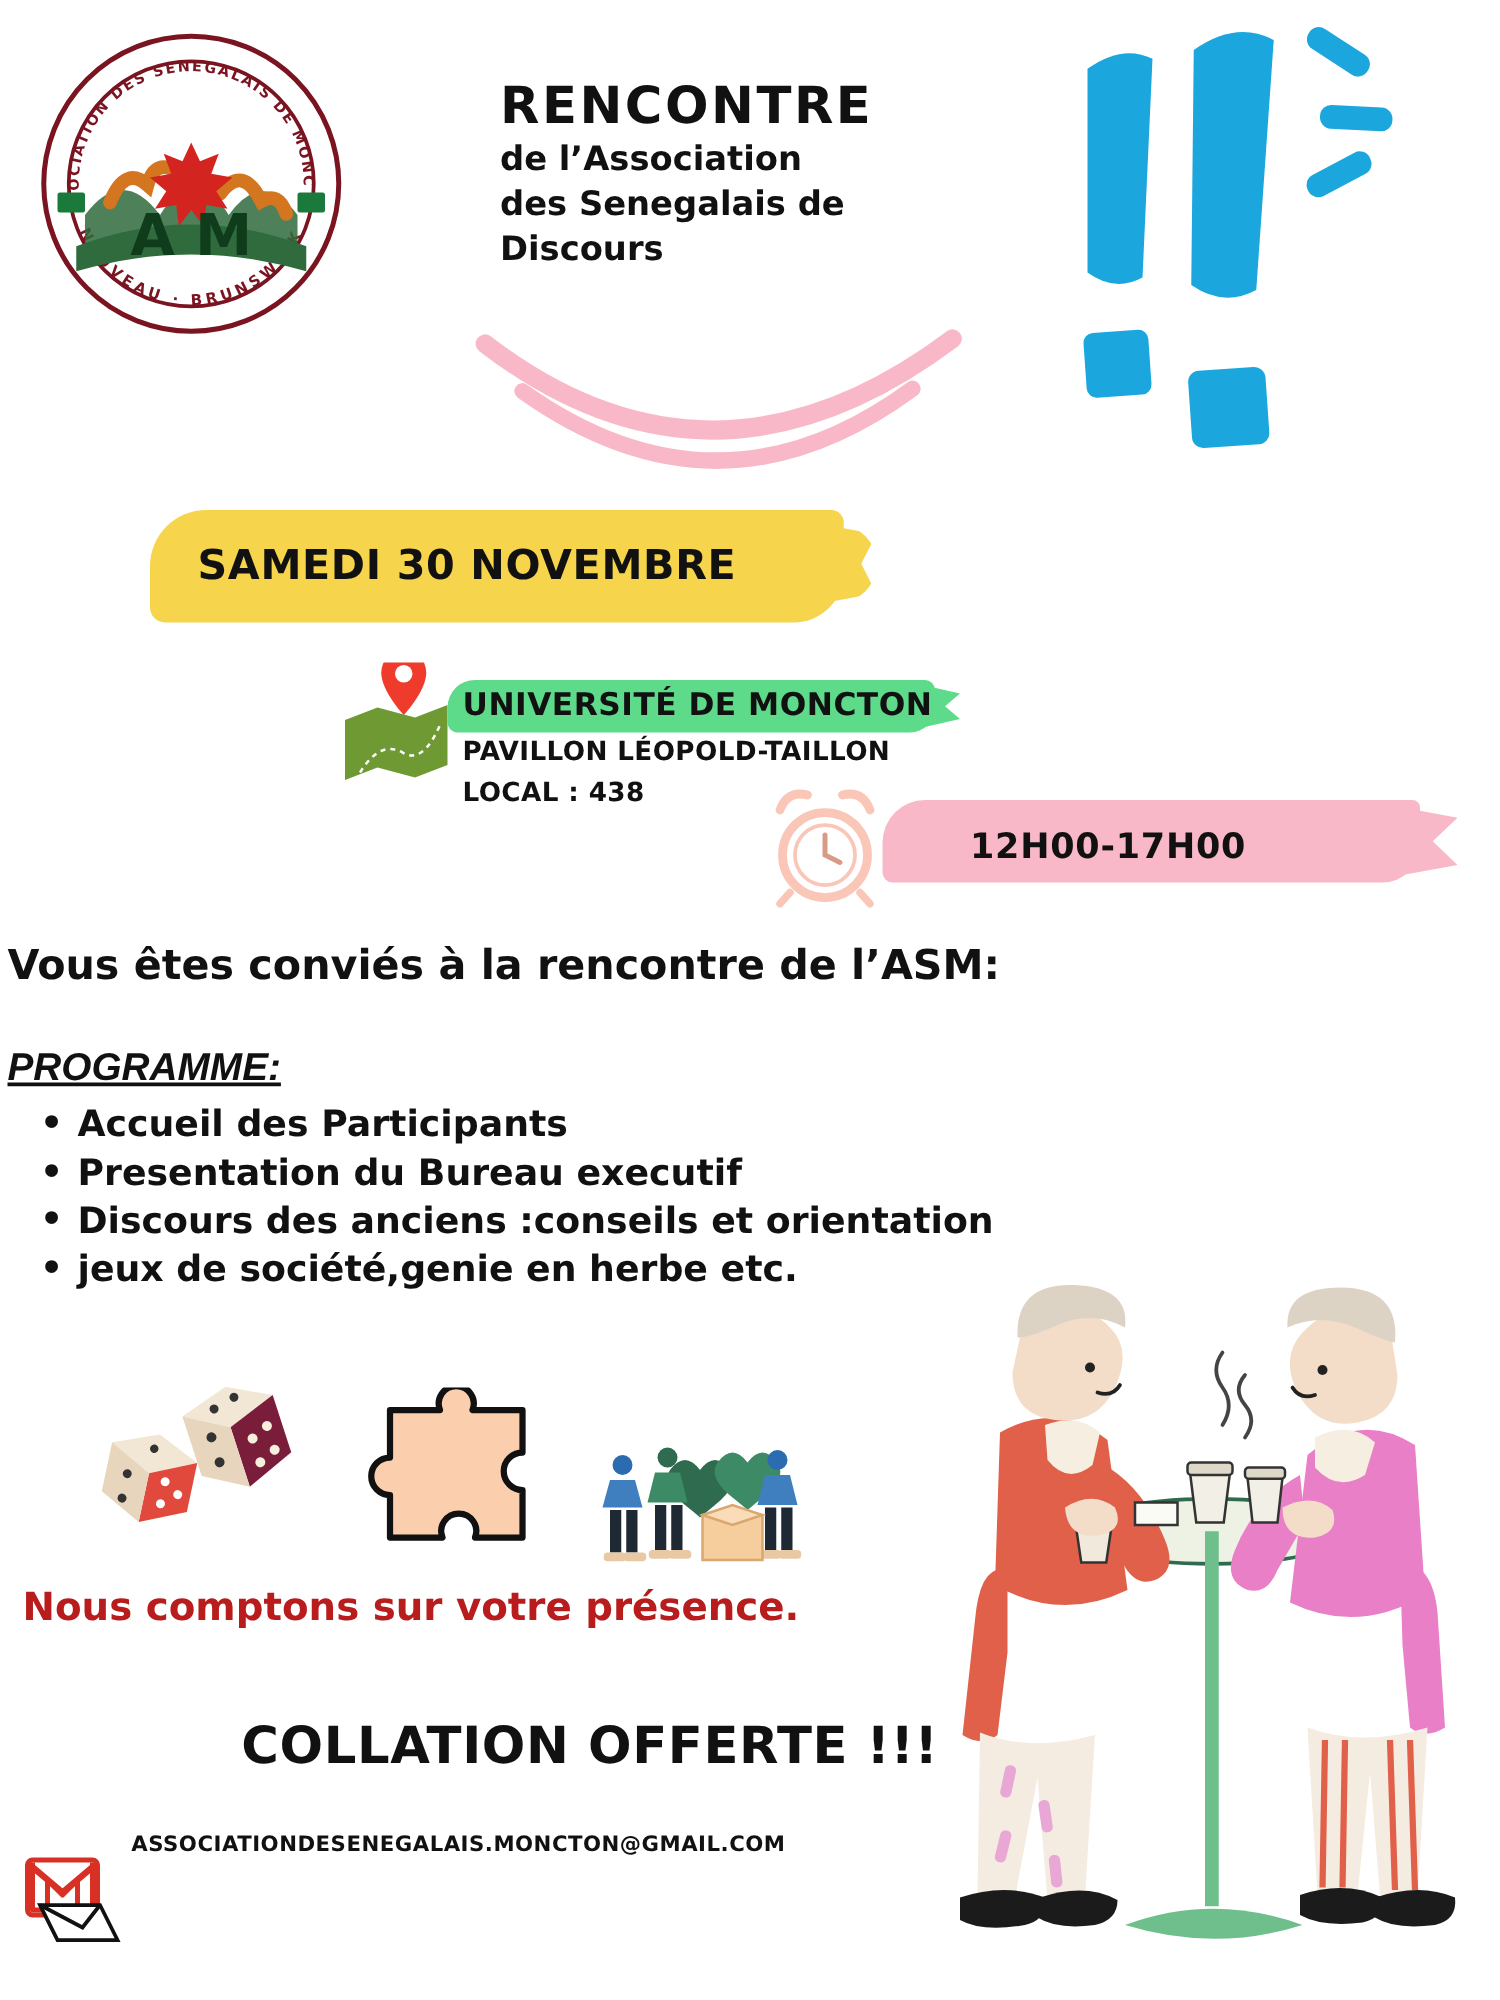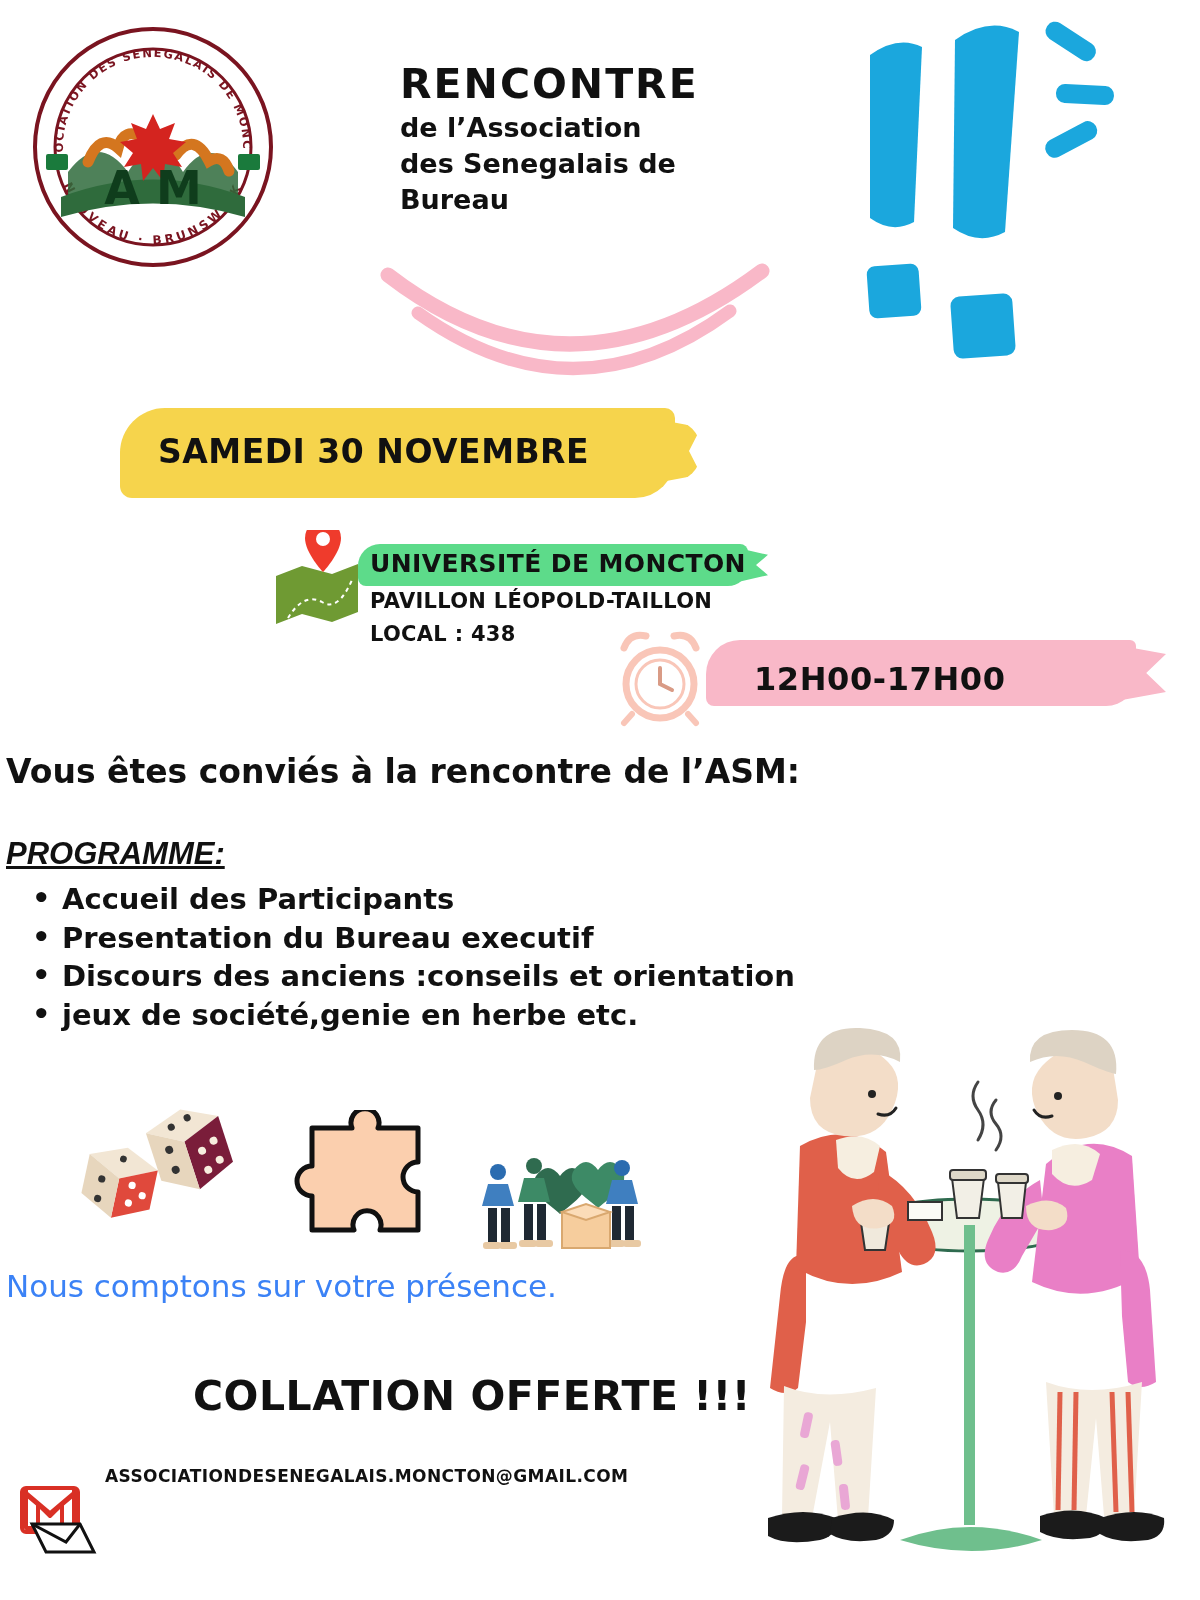--- a/index.html
+++ b/index.html
@@ -135,22 +135,22 @@
   }
   .pink-brush:after {
     content: "";
     position: absolute;
     right: -30px; top: 6px;
     width: 44px; height: 54px;
     background: #f9b8c8;
     clip-path: polygon(0 0, 100% 15%, 55% 50%, 100% 85%, 0 100%);
   }
   .time-txt {
-    position: absolute; left: 754px; top: 660px;
-    font-size: 32px; font-weight: 700; letter-spacing: 0.6px; color: #111;
+    position: absolute; left: 776px; top: 660px;
+    font-size: 28px; font-weight: 700; letter-spacing: 0.6px; color: #111;
     font-family: "DejaVu Sans", sans-serif;
   }
 
   
   .invite {
     position: absolute; left: 6px; top: 752px;
     font-size: 33px; font-weight: 700; color: #111;
     font-family: "DejaVu Sans", sans-serif;
   }
   .prog-title {
@@ -172,22 +172,22 @@
     font-family: "DejaVu Sans", sans-serif;
   }
   .prog-list li:before {
     content: "\2022";
     position: absolute;
     left: -30px;
     top: -1px;
     font-size: 29px;
   }
   .presence {
-    position: absolute; left: 6px; top: 1268px;
-    font-size: 31px; font-weight: 400; color: #3b82f6;
+    position: absolute; left: 18px; top: 1268px;
+    font-size: 31px; font-weight: 700; color: #b91c1c;
     font-family: "DejaVu Sans", sans-serif;
   }
   .collation {
     position: absolute; left: 193px; top: 1372px;
     font-size: 41px; font-weight: 700; letter-spacing: 0.5px; color: #111;
     font-family: "DejaVu Sans", sans-serif;
   }
 
   
   .dice { position: absolute; left: 75px; top: 1100px; width: 160px; height: 130px; }
@@ -231,21 +231,21 @@
     <rect x="18" y="132" width="22" height="16" fill="#1a7a3c" rx="2"></rect>
     <rect x="210" y="132" width="22" height="16" fill="#1a7a3c" rx="2"></rect>
     <text x="125" y="182" font-size="46" font-weight="bold" fill="#0f3d1c" text-anchor="middle" font-family="'DejaVu Sans',sans-serif">A M</text>
   </svg>
 </div>
 
 <div class="header-title">
   <div class="line1">RENCONTRE</div>
   <div class="line2">de l’Association</div>
   <div class="line2">des Senegalais de</div>
-  <div class="line2">Bureau</div>
+  <div class="line2">Discours</div>
 </div>
 
 <div class="excl">
   <svg viewBox="0 0 300 400" width="300" height="400">
     <g fill="#1ba7dd">
       <path d="M 10 45 q 28 -20 52 -8 l -8 175 q -22 12 -44 -4 z"></path>
       <rect x="8" y="255" width="52" height="52" rx="8" transform="rotate(-4 34 281)"></rect>
       <path d="M 95 30 q 34 -24 64 -8 l -14 200 q -26 14 -52 -4 z"></path>
       <rect x="92" y="285" width="62" height="62" rx="9" transform="rotate(-4 123 316)"></rect>
       <rect x="183" y="22" width="56" height="19" rx="9" transform="rotate(33 211 31)"></rect>

